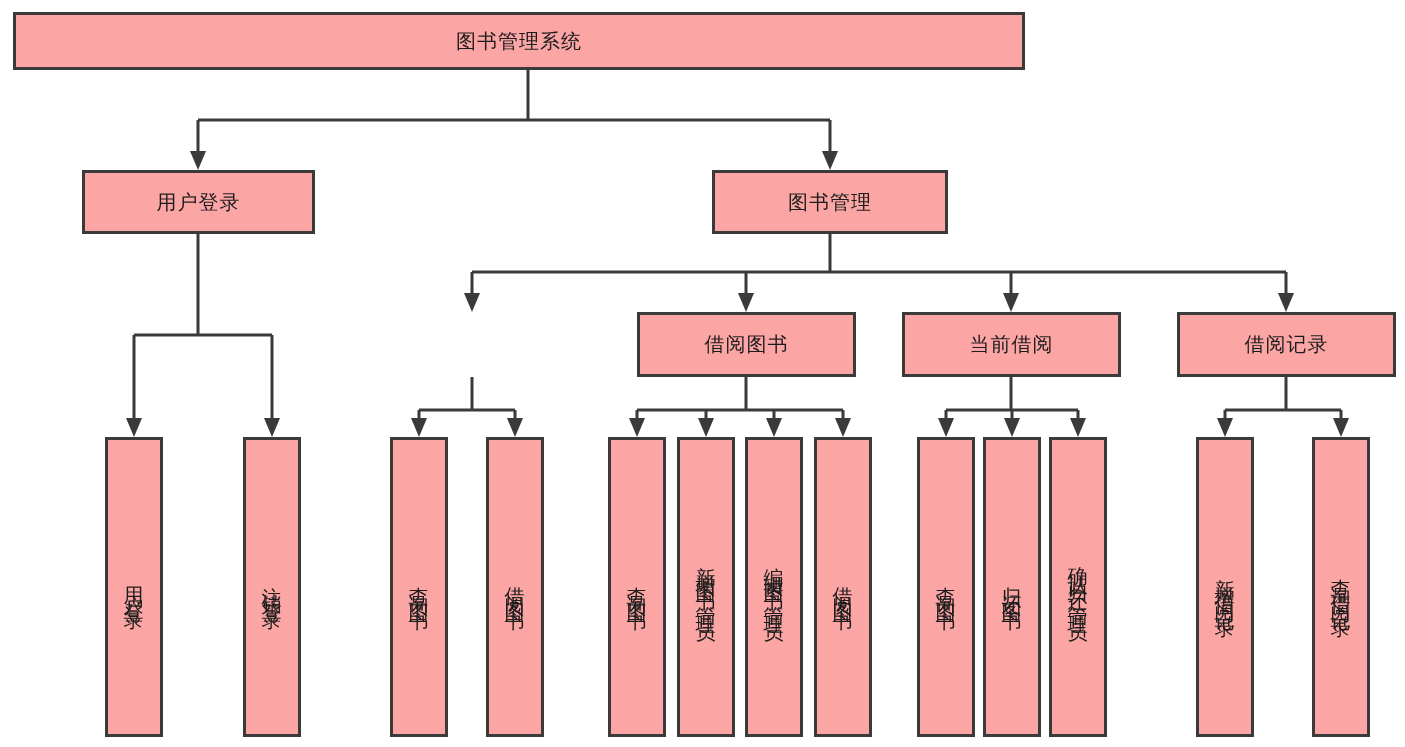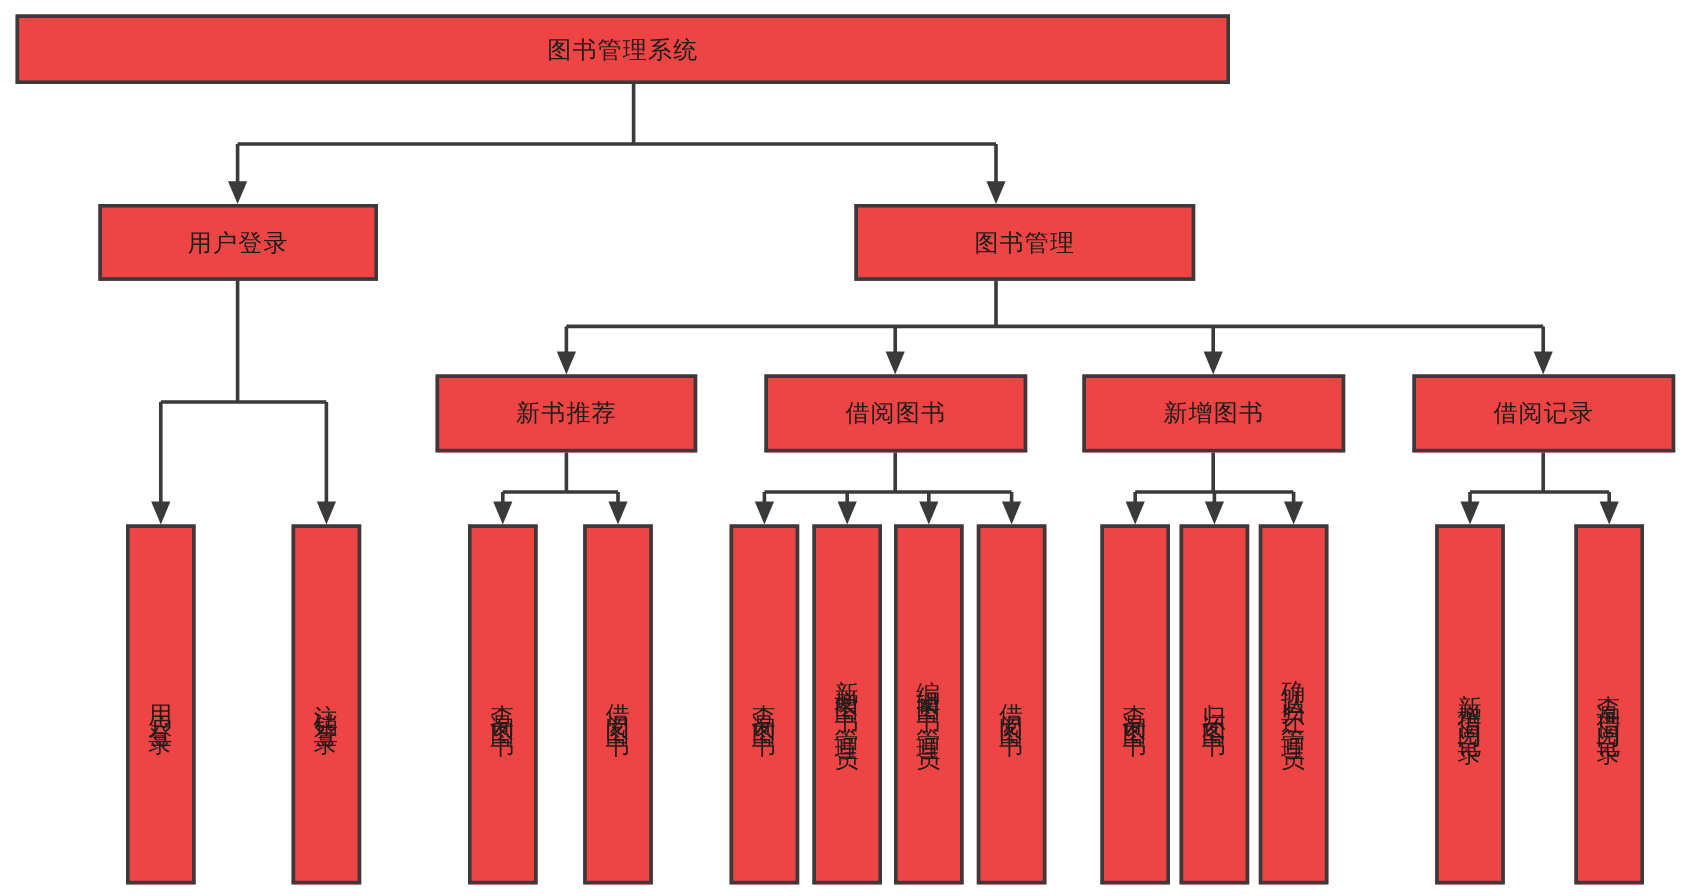--- a/index.html
+++ b/index.html
@@ -18,21 +18,21 @@
   .connectors {
     position: absolute;
     left: 0;
     top: 0;
     z-index: 1;
     pointer-events: none;
   }
   .box {
     position: absolute;
     box-sizing: border-box;
-    background: #ef4444;
+    background: #fca5a5;
     border: 3px solid #3a3a3a;
     display: flex;
     align-items: center;
     justify-content: center;
     color: #1c1c1c;
     font-size: 20px;
     z-index: 2;
     letter-spacing: 1px;
   }
   .leaf {
@@ -108,32 +108,29 @@
     </g>
   </svg>
 
   <div class="box" style="left:13px; top:12px; width:1012px; height:58px;">
     <span>图书管理系统</span>
   </div>
 
   <div class="box lvl2" style="left:82px; width:233px;">
     <span>用户登录</span>
   </div>
-  <div class="box lvl2" style="left:712px; width:284px;">
+  <div class="box lvl2" style="left:712px; width:236px;">
     <span>图书管理</span>
   </div>
 
-  <div class="box lvl3" style="left:363px; width:218px;">
-    <span>新书推荐</span>
-  </div>
   <div class="box lvl3" style="left:637px; width:219px;">
     <span>借阅图书</span>
   </div>
   <div class="box lvl3" style="left:902px; width:219px;">
-    <span>新增图书</span>
+    <span>当前借阅</span>
   </div>
   <div class="box lvl3" style="left:1177px; width:219px;">
     <span>借阅记录</span>
   </div>
 
   <div class="box leaf" style="left:105px;">
     <span class="vtext">用户登录</span>
   </div>
   <div class="box leaf" style="left:243px;">
     <span class="vtext">注销登录</span>

